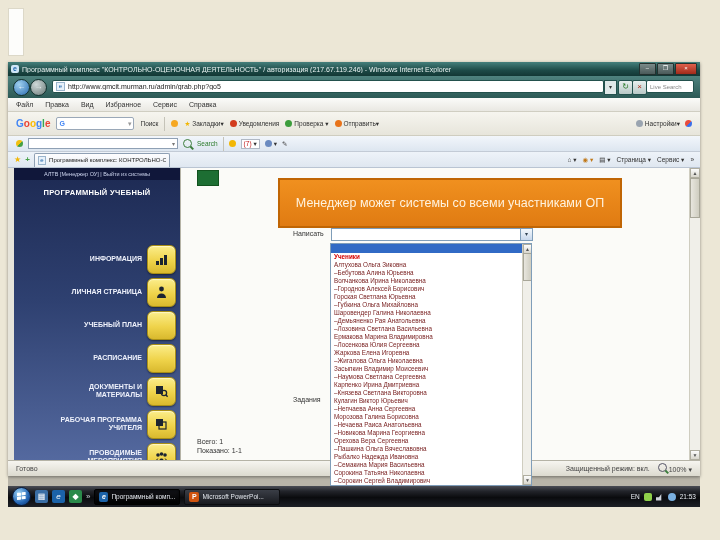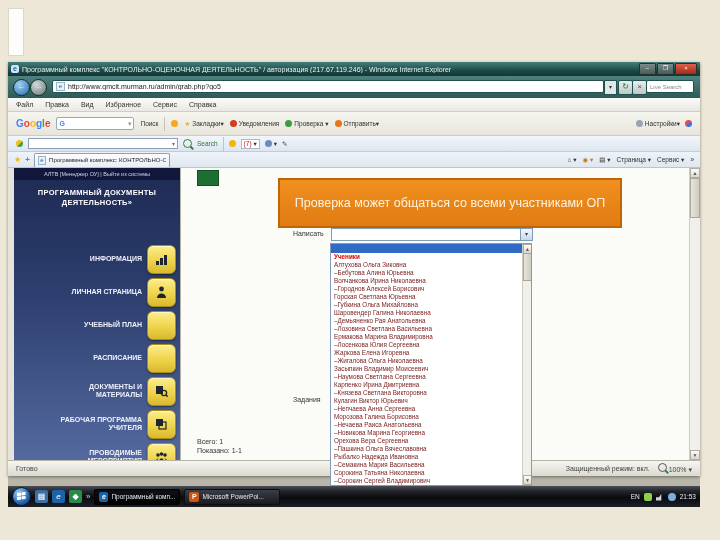--- a/index.html
+++ b/index.html
@@ -201,22 +201,21 @@
           <span class="cmd">Сервис ▾</span>
           <span class="cmd">»</span>
         </span>
       </div>
 
       <div class="abs" id="content">
 
         <div class="abs" id="sidebar">
           <div class="abs session">АЛТВ [Менеджер ОУ]  |  Выйти из системы</div>
           <div class="abs sb-title">
-            <div>ПРОГРАММНЫЙ ДОКУМЕНТЫ</div>
-            <div>ДЕЯТЕЛЬНОСТЬ»</div>
+            <div>ПРОГРАММНЫЙ УЧЕБНЫЙ</div>
           </div>
 
           <div class="side-row" style="top:76px;">
             <span class="side-label">ИНФОРМАЦИЯ</span>
             <span class="side-btn">
               <svg width="15" height="15" viewBox="0 0 15 15">
                   <rect x="2" y="9" width="3" height="4" fill="#1c2430"></rect>
                   <rect x="6" y="6" width="3" height="7" fill="#1c2430"></rect>
                   <rect x="10" y="3" width="3" height="10" fill="#1c2430"></rect>
                 </svg>
@@ -292,21 +291,21 @@
         <span>Готово</span>
         <span class="status-right">
           <span>Защищенный режим: вкл.</span>
           <span><span class="mag" style="border-color:#556;"></span> <span>100%</span> ▾</span>
         </span>
       </div>
     </div>
   </div>
 
   <div class="abs callout">
-    <span>Проверка может общаться со всеми участниками ОП</span>
+    <span>Менеджер может системы со всеми участниками ОП</span>
   </div>
 
   <div class="abs" id="optlist">
     <div class="opt-sel"></div>
     <div class="opt-head">Ученики</div>
     <div>
         <div class="opt">Алтухова Ольга Зиковна</div>
         <div class="opt">–Бебутова Алина Юрьевна</div>
         <div class="opt">Волчанкова Ирина Николаевна</div>
         <div class="opt">–Городнов Алексей Борисович</div>

